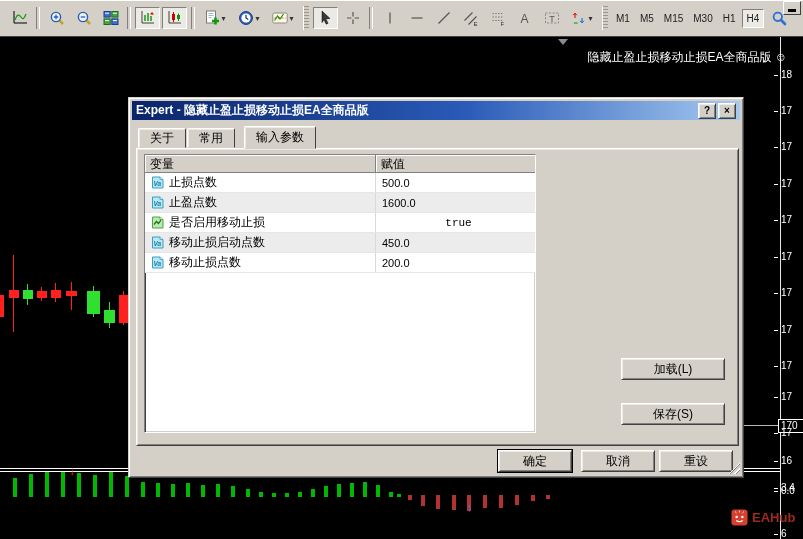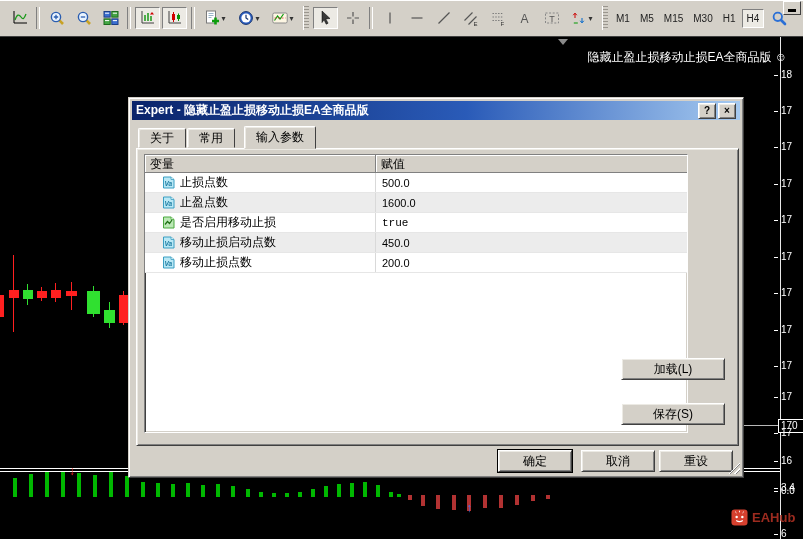--- a/index.html
+++ b/index.html
@@ -61,34 +61,34 @@
   .title-btn{width:16px;height:14px;font-size:10px;font-weight:bold;color:#000;
           display:flex;align-items:center;justify-content:center;margin-left:2px;line-height:1;}
   #tabs{position:absolute;left:9px;top:29px;height:21px;display:flex;align-items:flex-end;z-index:3;}
   .tab{height:18px;padding:0 11px;font-size:12px;background:#d4d0c8;display:flex;align-items:center;
        border:1px solid;border-color:#fff #404040 #d4d0c8 #fff;border-radius:2px 2px 0 0;margin-right:1px;
        box-shadow:inset 1px 1px 0 #eceae4;}
   .tab.active{height:21px;position:relative;margin-bottom:-1px;z-index:4;margin-left:8px;}
   #tab-panel{position:absolute;left:7px;top:50px;width:601px;height:296px;
        border:1px solid;border-color:#fff #404040 #404040 #fff;
        box-shadow:inset 1px 1px 0 #eceae4, inset -1px -1px 0 #808080;}
-  #listview{position:absolute;left:15px;top:56px;width:544px;height:279px;box-sizing:border-box;overflow:hidden;}
+  #listview{position:absolute;left:15px;top:56px;width:392px;height:279px;box-sizing:border-box;overflow:hidden;}
   #lheader{display:flex;height:18px;}
   .lh-cell{background:#d4d0c8;font-size:12px;color:#000;padding:1px 5px;box-sizing:border-box;
        border-right:1px solid #808080;border-bottom:1px solid #808080;box-shadow:inset 1px 1px 0 #fff;}
   .lh-cell.c1{width:231px;flex:none;}
   .lh-cell.c2{flex:1;border-right:none;}
   .lrow{display:flex;height:19px;align-items:center;font-size:12px;border-bottom:1px solid #e6e6e6;background:#fff;}
   .lrow.alt{background:#ececec;}
-  .lcell-name{width:231px;flex:none;display:flex;align-items:center;gap:5px;padding-left:17px;height:100%;
+  .lcell-name{width:231px;flex:none;display:flex;align-items:center;gap:5px;padding-left:6px;height:100%;
        box-sizing:border-box;border-right:1px solid #d9d9d9;}
   .row-icon{width:13px;height:13px;flex:none;display:flex;}
   .row-icon svg{width:13px;height:13px;}
   .lcell-val{flex:1;padding-left:6px;font-size:11px;color:#000;}
-  .lcell-val.mono{font-family:"Liberation Mono",monospace;}
+  .lcell-val.mono{font-family:"Liberation Mono",monospace;text-align:center;}
   .win-btn{display:flex;align-items:center;justify-content:center;font-size:12px;color:#000;cursor:default;}
   .side-btn{position:absolute;left:492px;width:104px;height:22px;box-sizing:border-box;}
   #btn-load{top:260px;} #btn-save{top:305px;}
   .dlg-btn{position:absolute;top:352px;width:74px;height:22px;box-sizing:border-box;}
   #btn-ok{left:369px;outline:1px solid #000;}
   #btn-cancel{left:452px;} #btn-reset{left:530px;}
   #resize-grip{position:absolute;right:3px;bottom:3px;width:13px;height:13px;
       background:repeating-linear-gradient(135deg,transparent 0 2px,#fff 2px 3px,#808080 3px 4px);
       clip-path:polygon(100% 0,100% 100%,0 100%);}
 </style>

